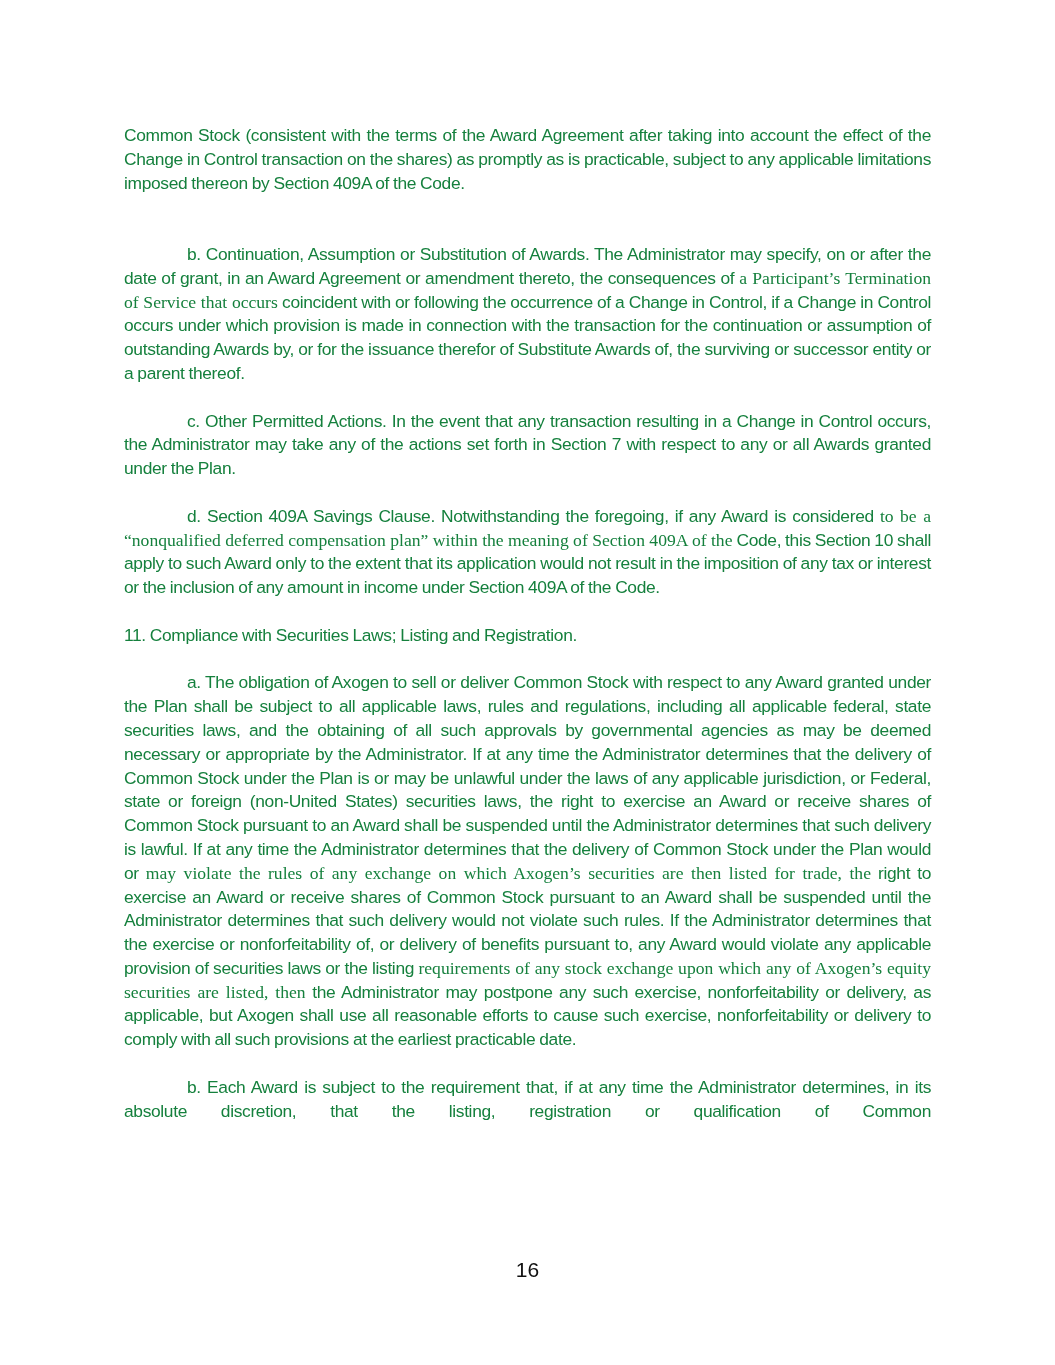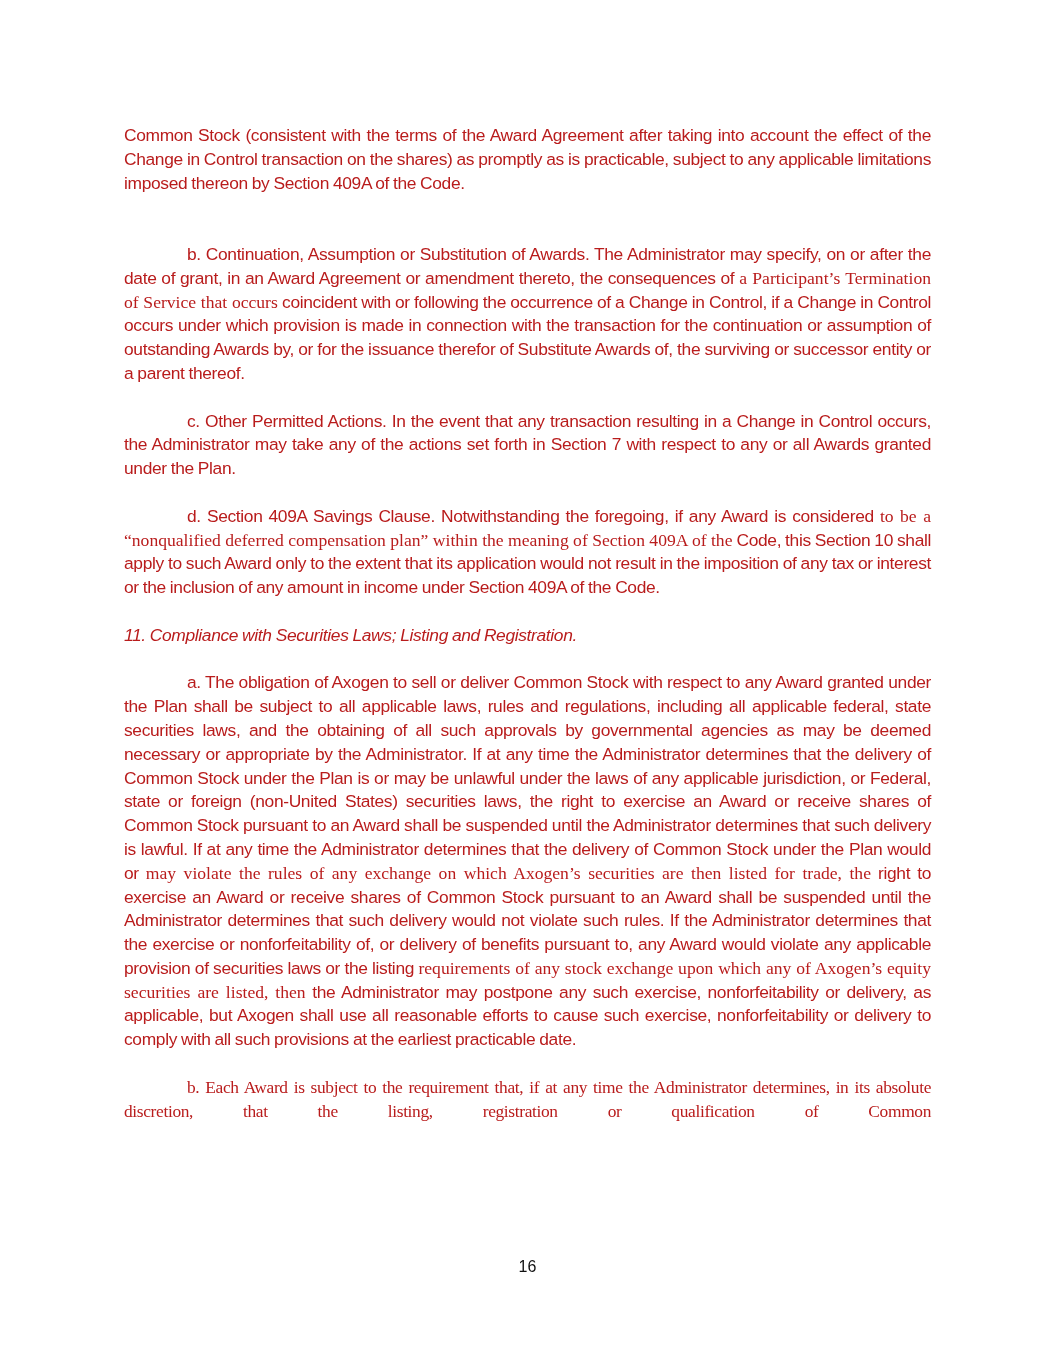--- a/index.html
+++ b/index.html
@@ -1,48 +1,48 @@
 <!DOCTYPE html>
 <html><head>
 <meta charset="utf-8">
 <style>
   html, body { margin: 0; padding: 0; background: #ffffff; }
   body { width: 1055px; height: 1365px; position: relative; overflow: hidden; }
   .page {
     position: absolute; left: 124px; top: 124px; width: 807px;
-    color: #b91c1c;
+    color: #15803d;
     font-family: "Liberation Sans", sans-serif;
     font-size: 17.4px;
     line-height: 23.8px;
     letter-spacing: -0.35px;
     word-spacing: -0.5px;
   }
   .para { margin: 0; text-align: justify; text-align-last: left; }
   .para.indent { text-indent: 63px; }
   .gap { height: 23.8px; }
   .serif { font-family: "Liberation Serif", serif; font-size: 17.6px; letter-spacing: 0; word-spacing: 0; }
-  .heading { margin: 0; font-style: italic; }
+  .heading { margin: 0; }
   .page-number {
     position: absolute; left: 0; width: 1055px; top: 1258px; text-align: center;
-    font-family: "Liberation Sans", sans-serif; font-size: 16px; color: #111111;
+    font-family: "Liberation Sans", sans-serif; font-size: 21px; color: #111111;
   }
 </style>
 </head>
 <body>
 
 <div class="page">
   <p class="para">Common Stock (consistent with the terms of the Award Agreement after taking into account the effect of the Change in Control transaction on the shares) as promptly as is practicable, subject to any applicable limitations imposed thereon by Section 409A of the Code.</p>
   <div class="gap"></div>
   <div class="gap"></div>
   <p class="para indent"><span>b. Continuation, Assumption or Substitution of Awards. The Administrator may specify, on or after the date of grant, in an Award Agreement or amendment thereto, the consequences of </span><span class="serif">a Participant’s Termination of Service that occurs</span><span> coincident with or following the occurrence of a Change in Control, if a Change in Control occurs under which provision is made in connection with the transaction for the continuation or assumption of outstanding Awards by, or for the issuance therefor of Substitute Awards of, the surviving or successor entity or a parent thereof.</span></p>
   <div class="gap"></div>
   <p class="para indent">c. Other Permitted Actions. In the event that any transaction resulting in a Change in Control occurs, the Administrator may take any of the actions set forth in Section 7 with respect to any or all Awards granted under the Plan.</p>
   <div class="gap"></div>
   <p class="para indent"><span>d. Section 409A Savings Clause. Notwithstanding the foregoing, if any Award is considered </span><span class="serif">to be a “nonqualified deferred compensation plan” within the meaning of Section 409A of the</span><span> Code, this Section 10 shall apply to such Award only to the extent that its application would not result in the imposition of any tax or interest or the inclusion of any amount in income under Section 409A of the Code.</span></p>
   <div class="gap"></div>
   <p class="heading">11. Compliance with Securities Laws; Listing and Registration.</p>
   <div class="gap"></div>
   <p class="para indent"><span>a. The obligation of Axogen to sell or deliver Common Stock with respect to any Award granted under the Plan shall be subject to all applicable laws, rules and regulations, including all applicable federal, state securities laws, and the obtaining of all such approvals by governmental agencies as may be deemed necessary or appropriate by the Administrator. If at any time the Administrator determines that the delivery of Common Stock under the Plan is or may be unlawful under the laws of any applicable jurisdiction, or Federal, state or foreign (non-United States) securities laws, the right to exercise an Award or receive shares of Common Stock pursuant to an Award shall be suspended until the Administrator determines that such delivery is lawful. If at any time the Administrator determines that the delivery of Common Stock under the Plan would or </span><span class="serif">may violate the rules of any exchange on which Axogen’s securities are then listed for trade, the</span><span> right to exercise an Award or receive shares of Common Stock pursuant to an Award shall be suspended until the Administrator determines that such delivery would not violate such rules. If the Administrator determines that the exercise or nonforfeitability of, or delivery of benefits pursuant to, any Award would violate any applicable provision of securities laws or the listing </span><span class="serif">requirements of any stock exchange upon which any of Axogen’s equity securities are listed, then</span><span> the Administrator may postpone any such exercise, nonforfeitability or delivery, as applicable, but Axogen shall use all reasonable efforts to cause such exercise, nonforfeitability or delivery to comply with all such provisions at the earliest practicable date.</span></p>
   <div class="gap"></div>
-  <p class="para indent" style="text-align-last: justify; font-family: Liberation Serif, serif;">b. Each Award is subject to the requirement that, if at any time the Administrator determines, in its absolute discretion, that the listing, registration or qualification of Common</p>
+  <p class="para indent" style="text-align-last: justify;">b. Each Award is subject to the requirement that, if at any time the Administrator determines, in its absolute discretion, that the listing, registration or qualification of Common</p>
 </div>
 
 <div class="page-number">16</div>
 
 </body></html>

